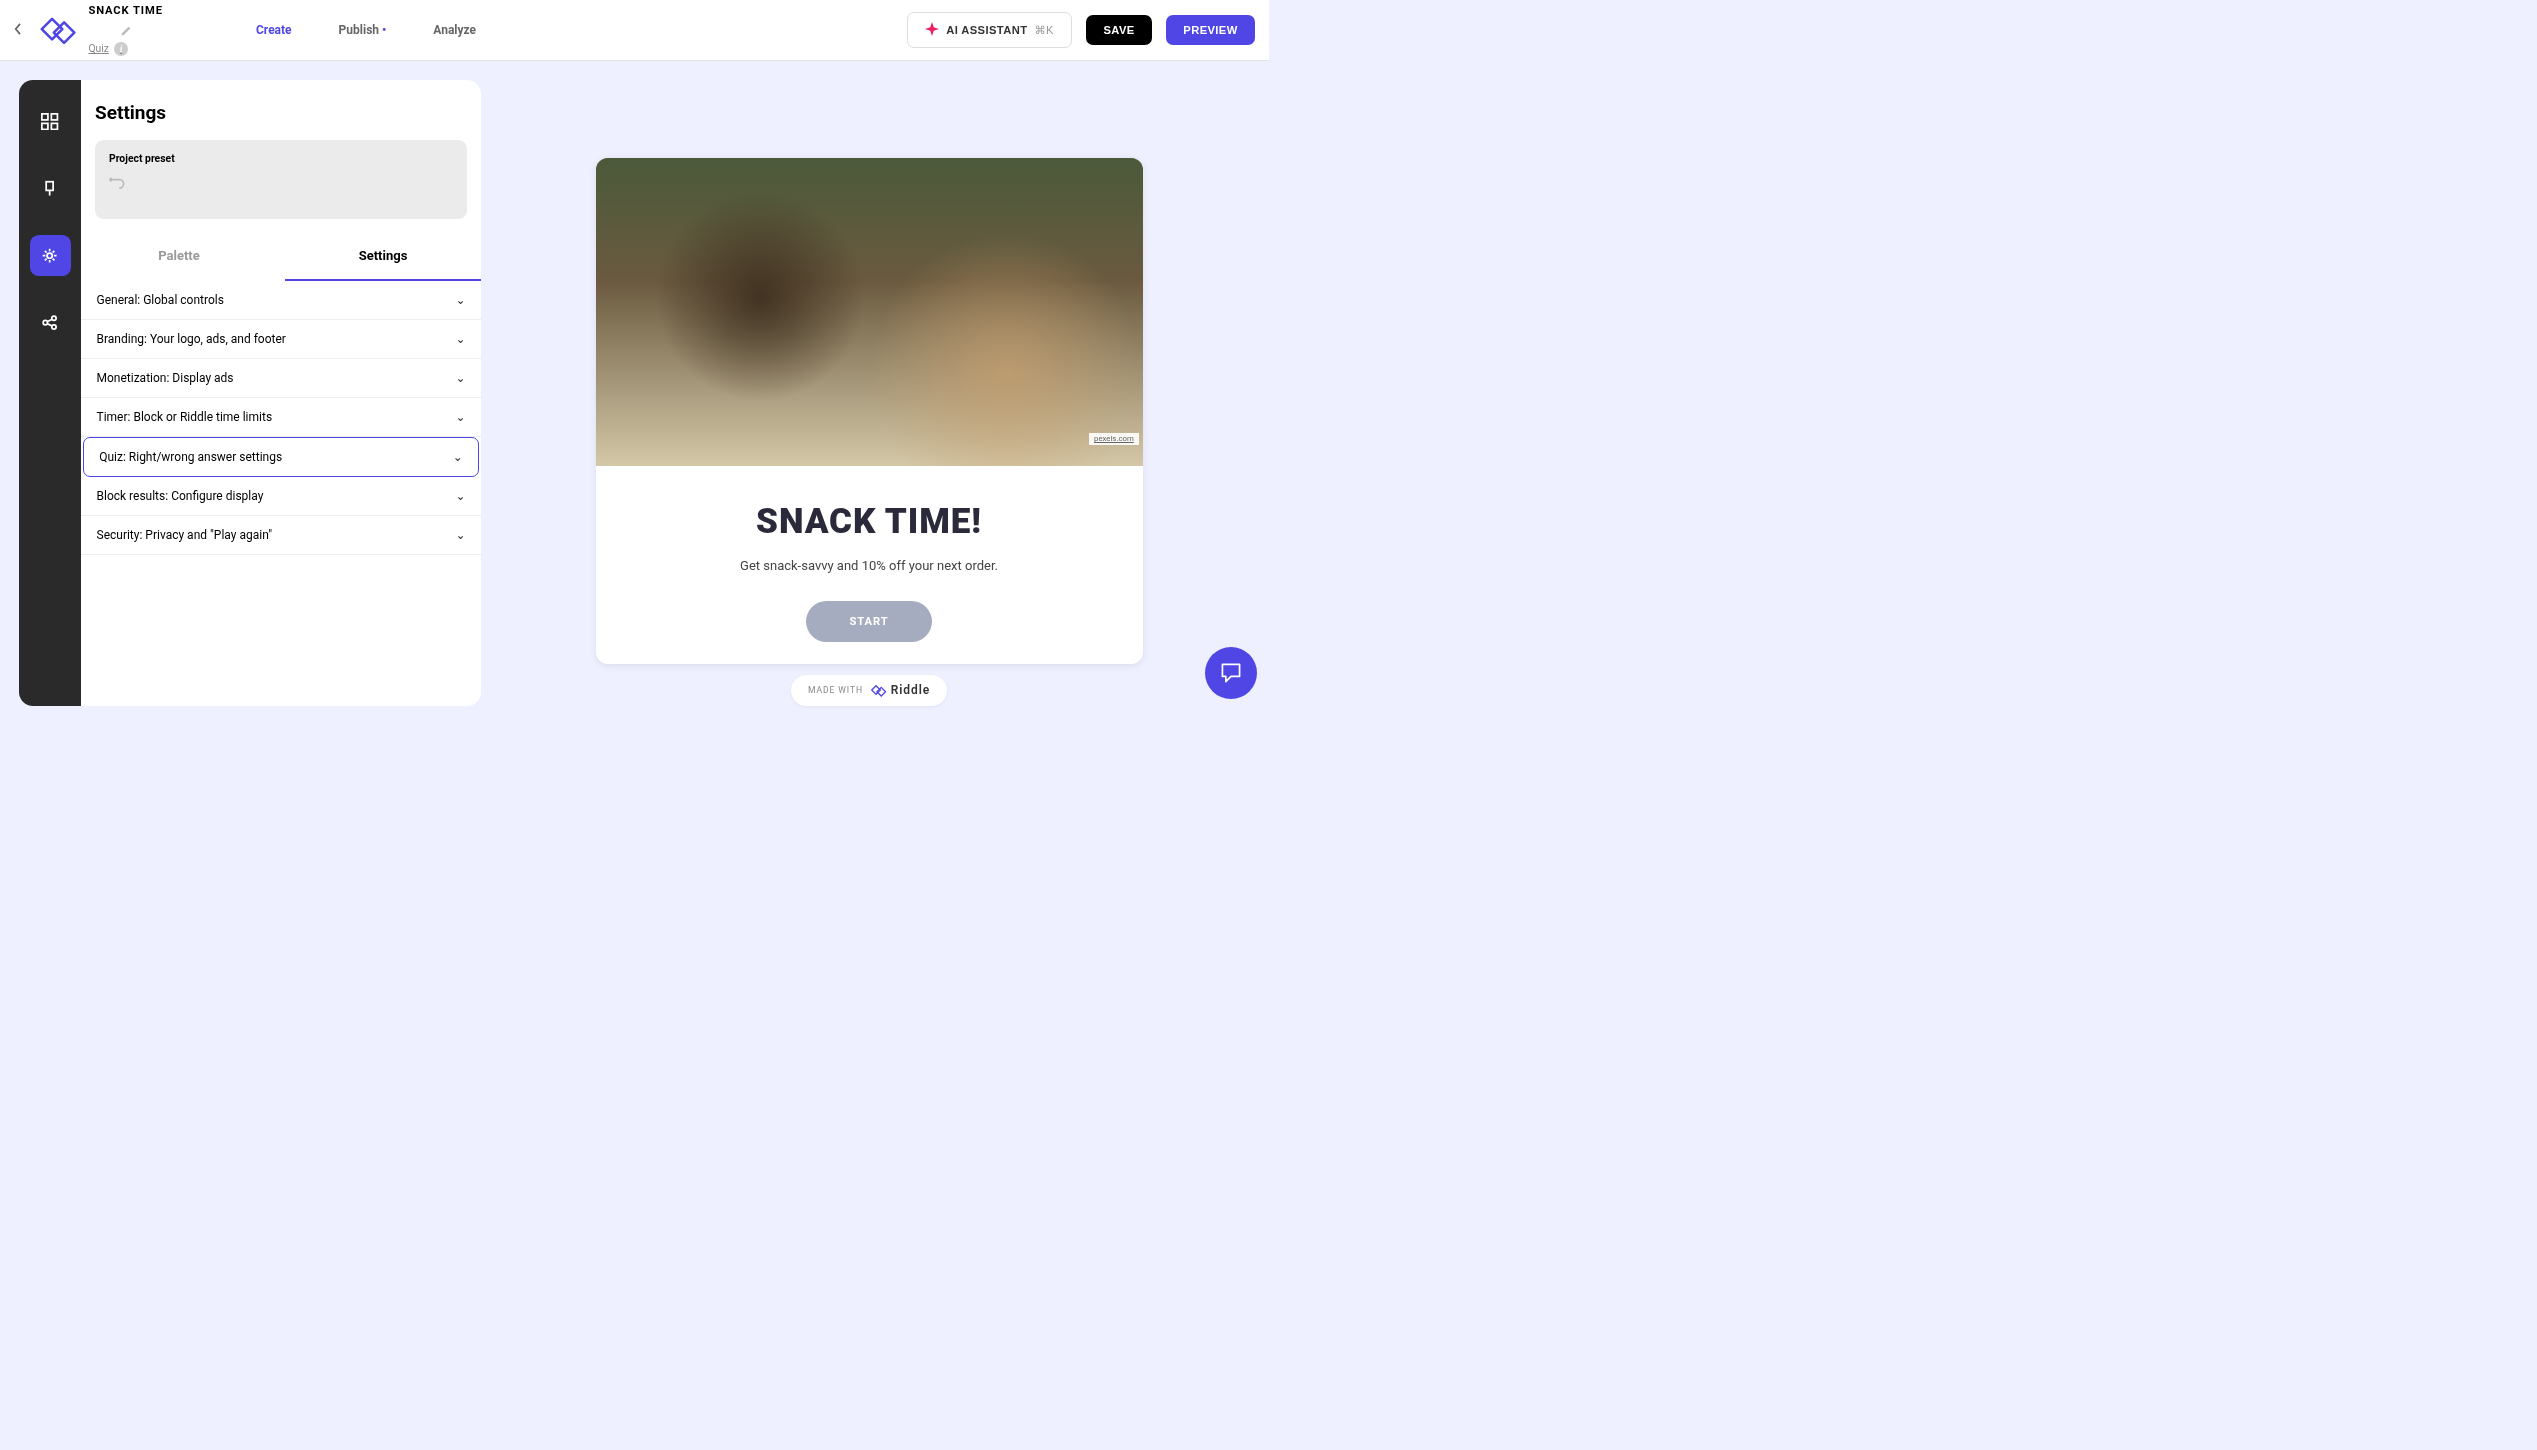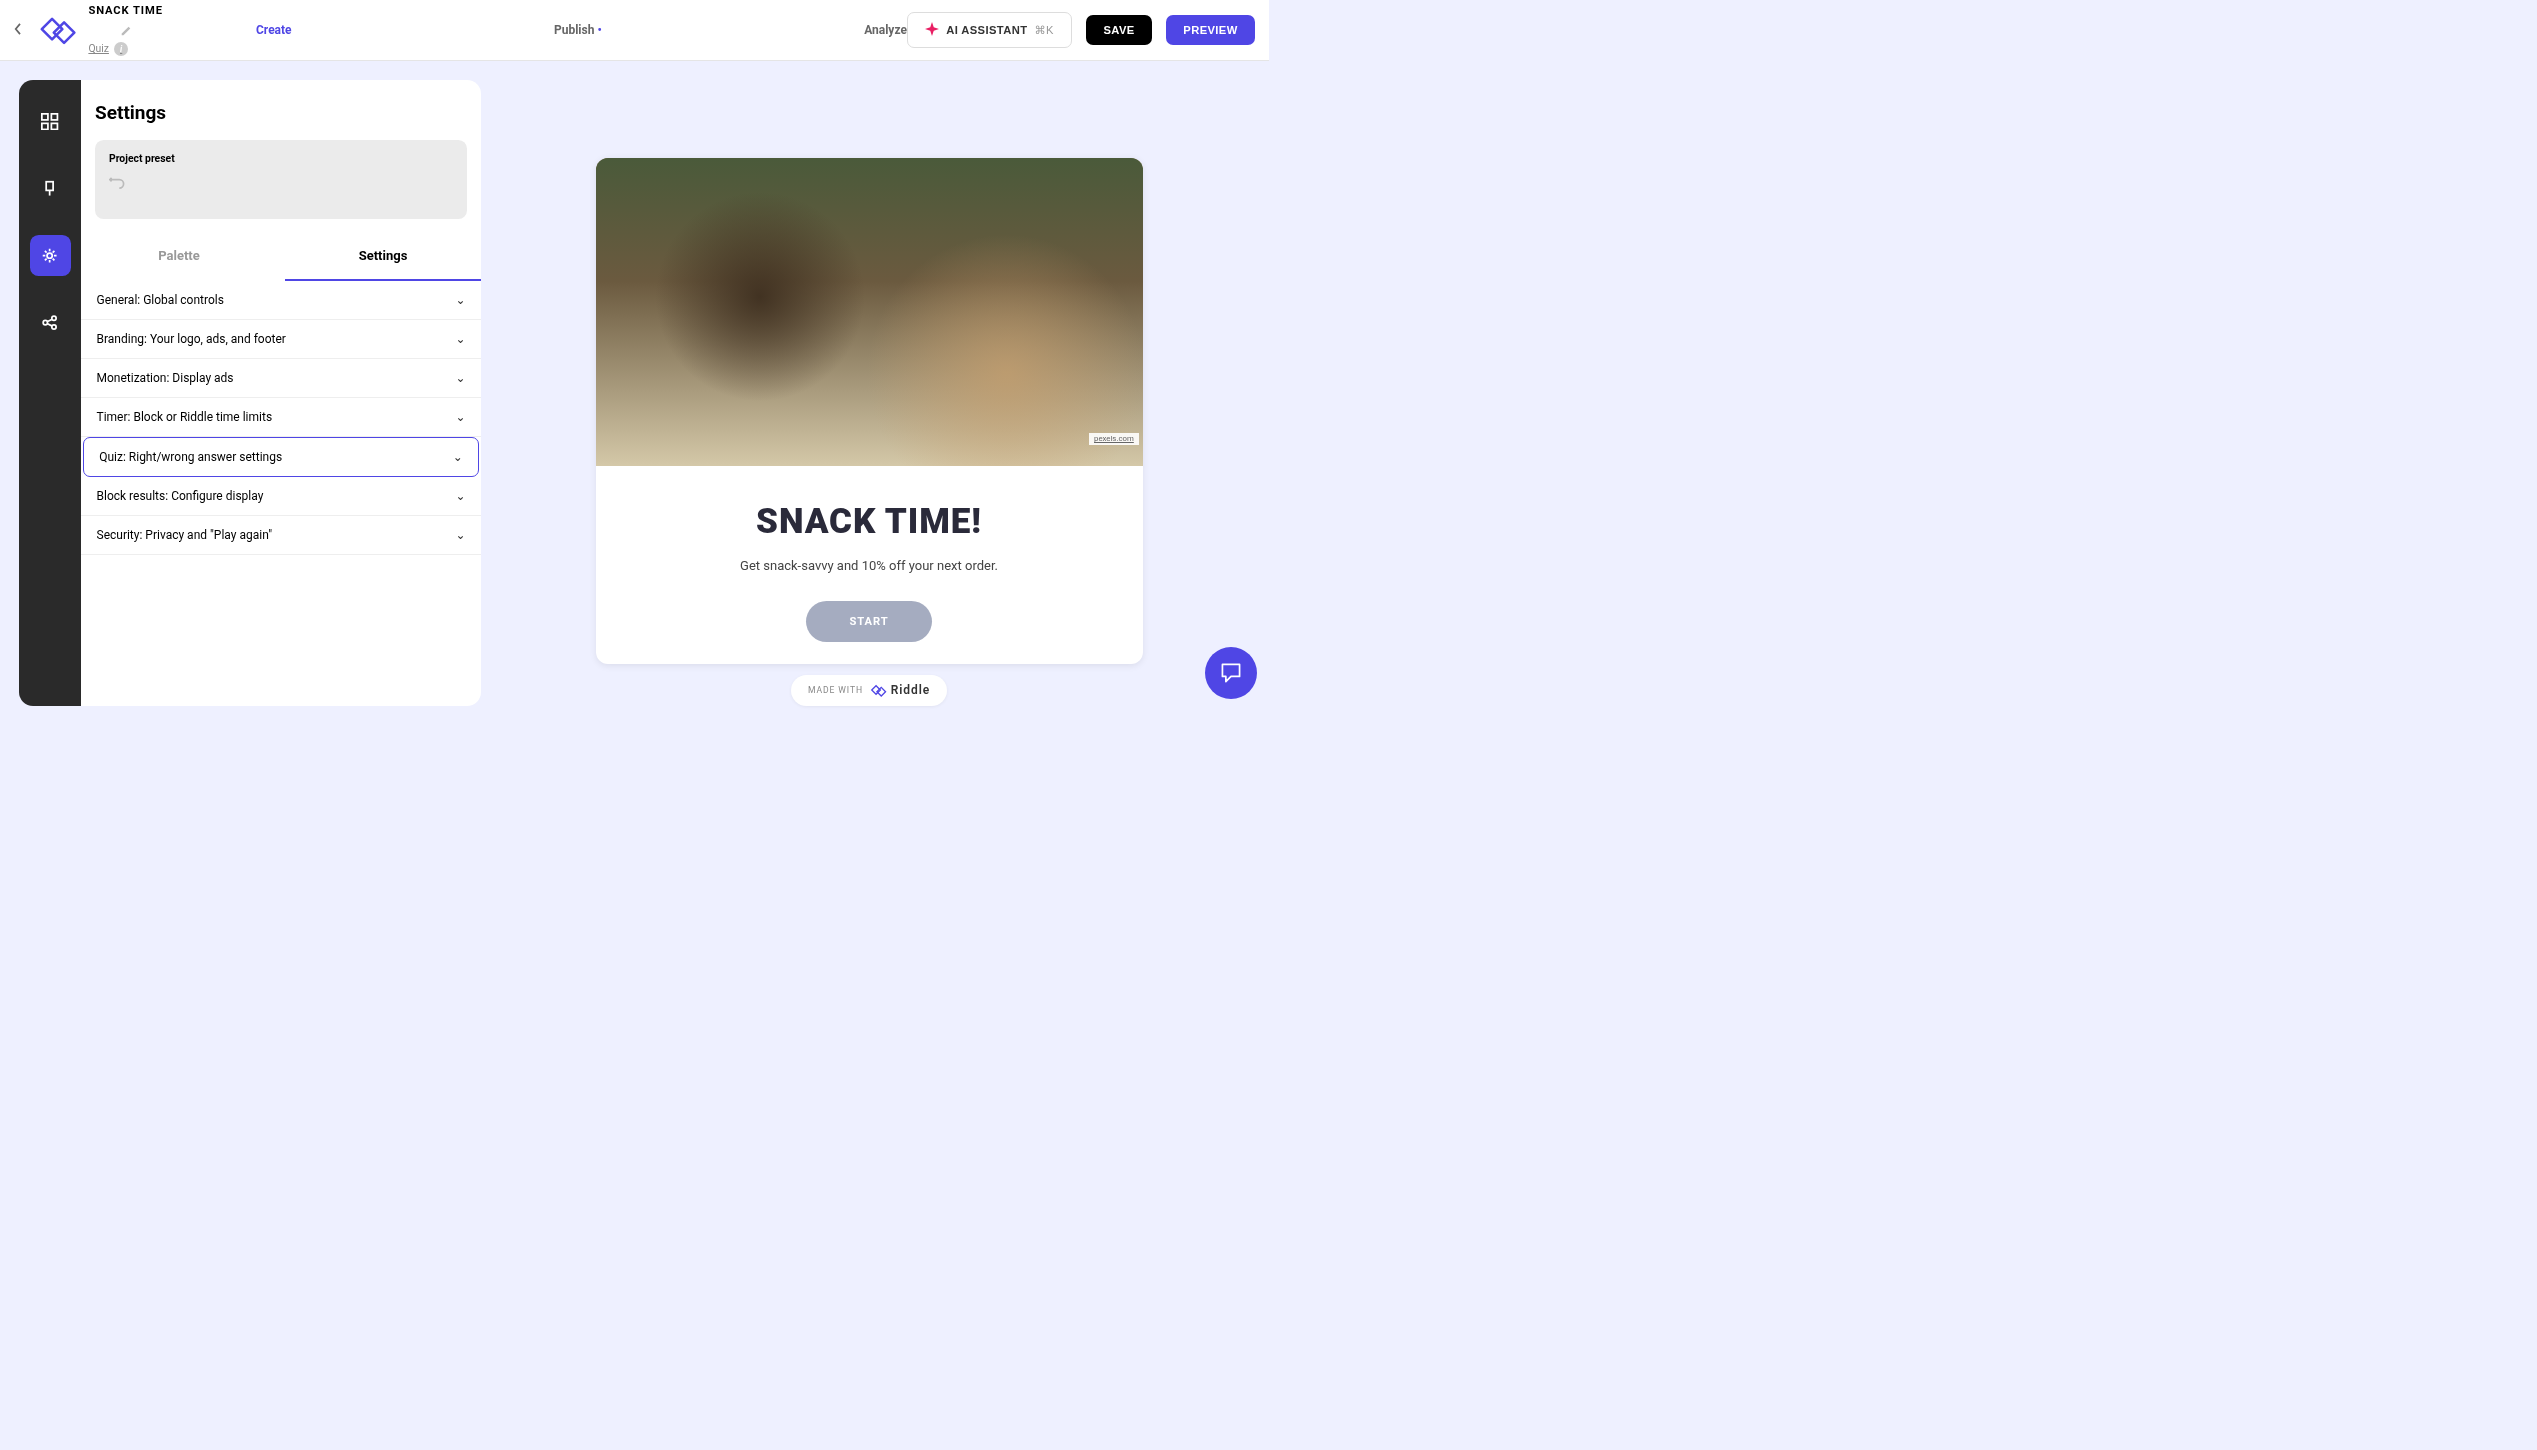--- a/index.html
+++ b/index.html
@@ -73,22 +73,22 @@
       align-items: center;
       justify-content: center;
       font-size: 8.6px;
       font-style: italic;
       font-weight: bold;
     }
     
     .header-center {
       flex: 1;
       display: flex;
-      justify-content: space-between;
-      gap: 60px;
+      justify-content: flex-start;
+      gap: 47px;
     }
     .nav-tab {
       font-size: 12px;
       font-weight: 700;
       color: #666;
       cursor: pointer;
     }
     .nav-tab.active { color: #4f46e5; }
     .nav-tab .dot { color: #4f46e5; }
     

